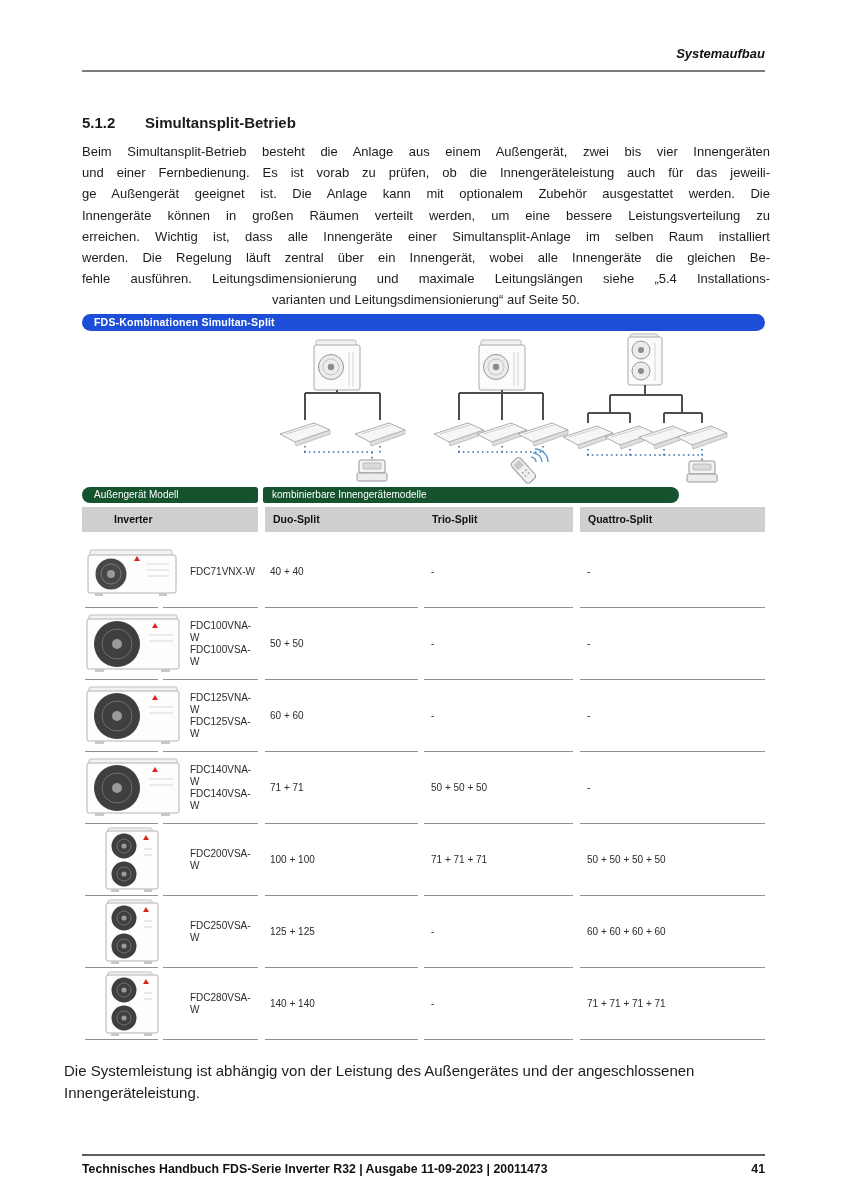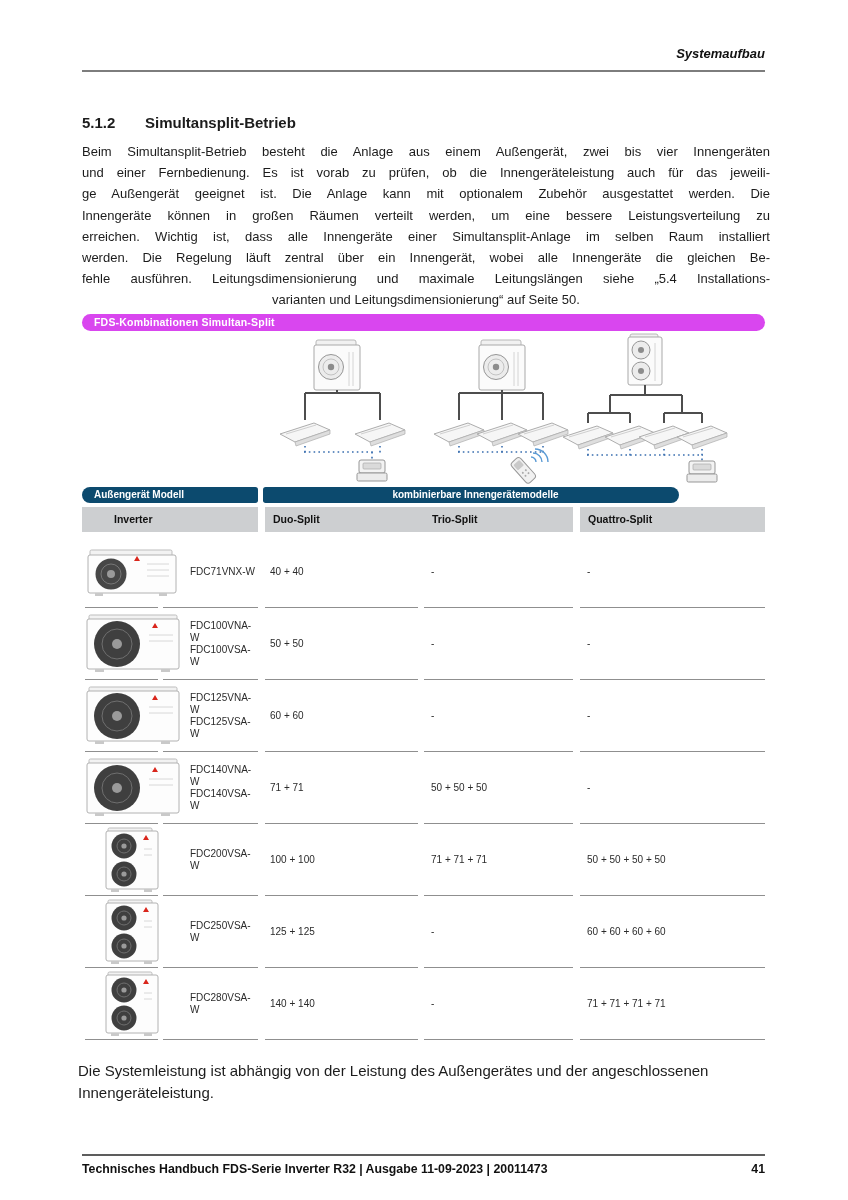--- a/index.html
+++ b/index.html
@@ -19,50 +19,50 @@
   
   .section-heading{position:absolute;left:82px;top:114px;font-size:15px;font-weight:bold;}
   .section-number{display:inline-block;width:63px;}
   
   .intro{position:absolute;left:82px;top:141px;width:688px;font-size:13px;line-height:21.2px;}
   .intro .jl{text-align:justify;text-align-last:justify;}
   .intro .jl-last{text-align:center;}
   
   .fig-banner{
     position:absolute;left:82px;top:314px;width:683px;height:17px;
-    background:#d946ef;border-radius:9px;color:#ffffff;
+    background:#1d4ed8;border-radius:9px;color:#ffffff;
     font-size:10.5px;font-weight:bold;line-height:17px;padding-left:12px;
     box-sizing:border-box;letter-spacing:.2px;
   }
   
   .diagram{position:absolute;left:82px;top:333px;width:683px;height:152px;}
   
   .ctable{position:absolute;left:82px;top:487px;width:683px;height:553px;font-size:10px;}
-  .thead-bar{position:absolute;top:0;height:16px;background:#0c4a6e;color:#fff;
-    font-weight:bold;font-size:10px;line-height:16px;box-sizing:border-box;}
+  .thead-bar{position:absolute;top:0;height:16px;background:#14532d;color:#fff;
+    font-weight:normal;font-size:10px;line-height:16px;box-sizing:border-box;}
   .thead-bar.left{left:0;width:176px;border-radius:9px 3px 3px 9px;padding-left:12px;}
-  .thead-bar.right{left:181px;width:416px;border-radius:3px 9px 9px 3px;padding-left:9px;text-align:center;}
+  .thead-bar.right{left:181px;width:416px;border-radius:3px 9px 9px 3px;padding-left:9px;}
   .subhead{position:absolute;top:20px;height:25px;background:#cdcfd1;color:#111;
     font-weight:bold;font-size:10.5px;line-height:25px;box-sizing:border-box;padding-left:8px;}
   .sh-inverter{left:0;width:176px;padding-left:32px;}
   .sh-duo{left:183px;width:182px;}
   .sh-trio{left:342px;width:149px;}
   .sh-quattro{left:498px;width:185px;}
   .rows{position:absolute;left:0;top:49px;width:683px;}
   .trow{position:relative;height:72px;}
   .cell{position:absolute;top:0;bottom:0;border-bottom:1px solid #8f8f8f;
     display:flex;align-items:center;box-sizing:border-box;color:#2b2b2b;}
   .c-img{left:3px;width:73px;}
   .c-model{left:81px;width:95px;padding-left:27px;white-space:pre-line;line-height:12px;}
   .c-duo{left:183px;width:153px;padding-left:5px;}
   .c-trio{left:342px;width:149px;padding-left:7px;}
   .c-quattro{left:498px;width:185px;padding-left:7px;}
   .unit-img{position:absolute;left:3px;top:50%;transform:translateY(-50%);z-index:1;line-height:0;}
   
-  .note{position:absolute;left:78px;top:1060px;width:700px;font-size:15px;line-height:22px;white-space:pre-line;}
+  .note{position:absolute;left:64px;top:1060px;width:700px;font-size:15px;line-height:22px;white-space:pre-line;}
   .footer-rule{position:absolute;left:82px;right:83px;top:1154px;height:1.5px;background:#5d5d5d;}
   .footer{position:absolute;left:82px;right:83px;top:1162px;font-size:12.3px;font-weight:bold;color:#111;}
   .footer .page-num{position:absolute;right:0;top:0;}
 </style>
 </head>
 <body>
 
 <div class="page">
 
   <div class="running-header">Systemaufbau</div>

